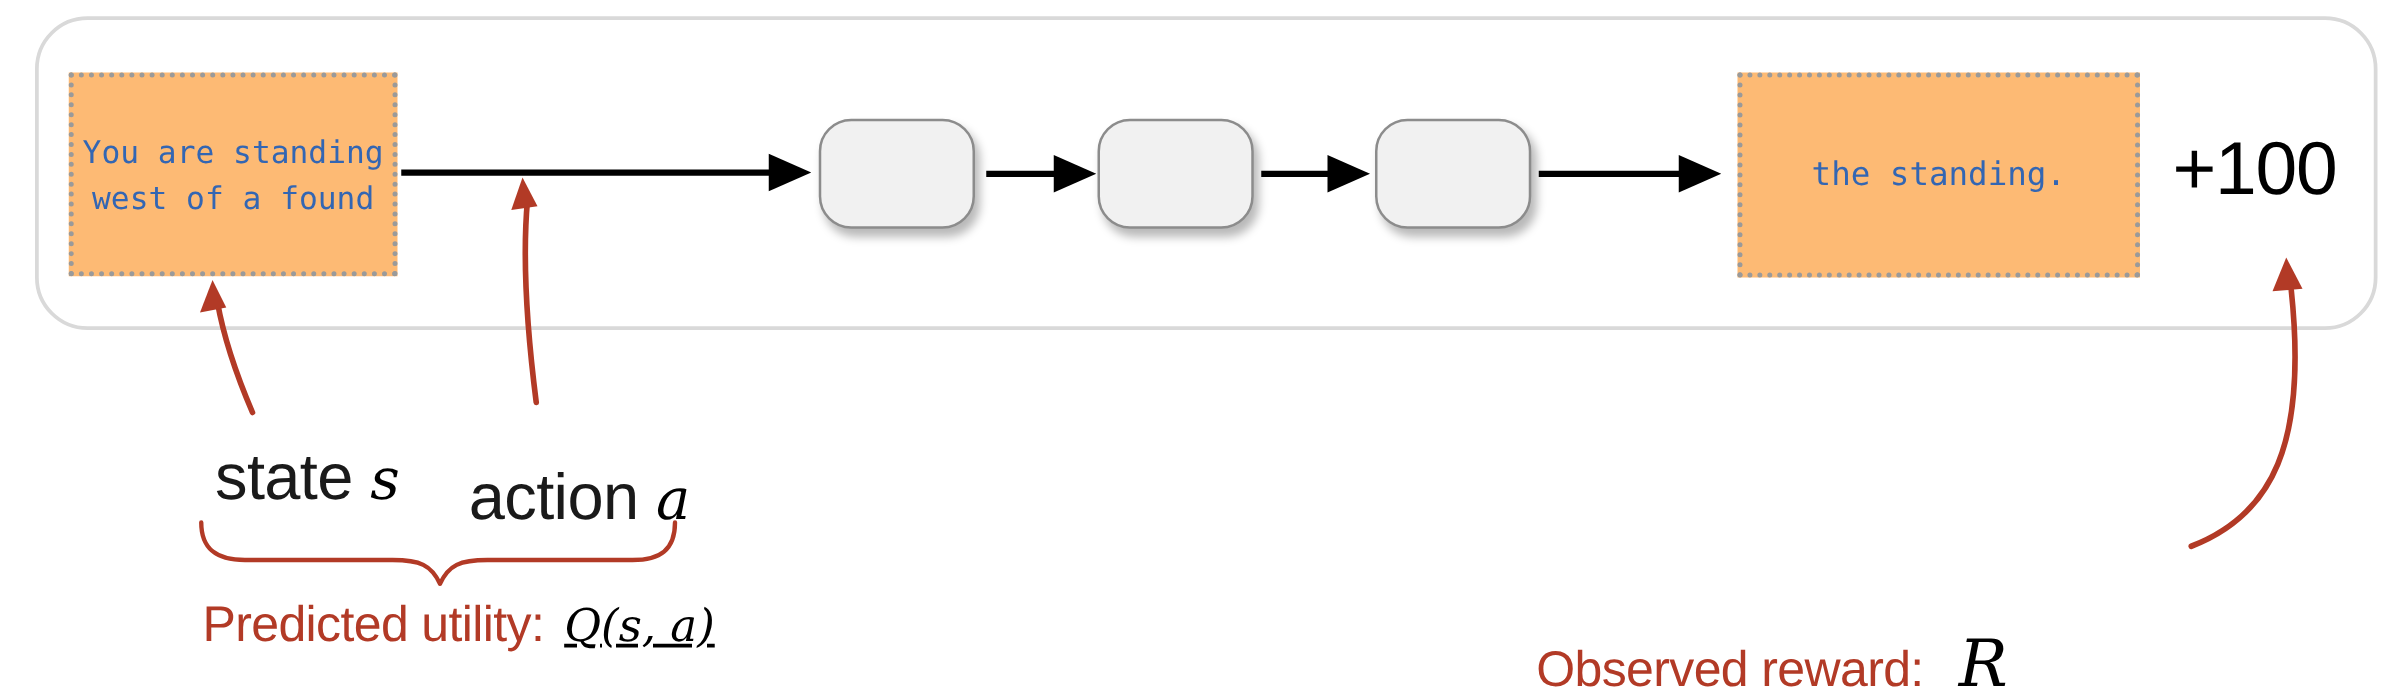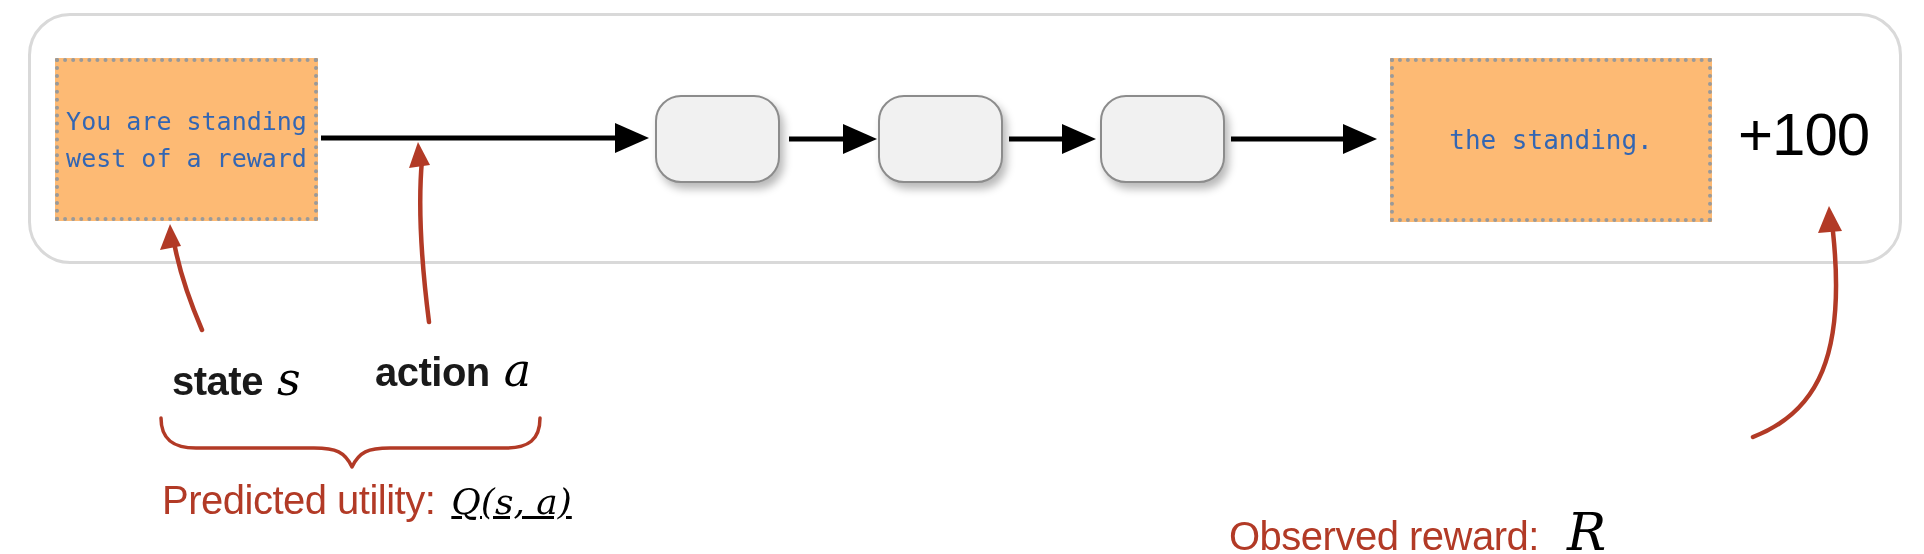--- a/index.html
+++ b/index.html
@@ -41,26 +41,26 @@
 
   
   .reward-value{
     left:1738px;top:100px;font-size:60px;font-weight:normal;letter-spacing:-1px;
     color:var(--ink);font-family:"Liberation Sans",sans-serif;
   }
 
   
   .caption-row{display:flex;align-items:baseline;white-space:nowrap;}
   .plain-word{
-    font-family:"Liberation Sans",sans-serif;font-weight:bold;letter-spacing:-0.5px;
-    color:var(--label-ink);font-size:40px;
+    font-family:"Liberation Sans",sans-serif;font-weight:normal;letter-spacing:-0.5px;
+    color:var(--label-ink);font-size:52px;
   }
   .math{font-family:"DejaVu Serif",serif;font-style:italic;color:var(--ink);}
   .state-label{left:172px;top:352px;}
-  .action-label{left:375px;top:343px;}
+  .action-label{left:375px;top:368px;}
   .state-label .math,.action-label .math{font-size:46px;margin-left:14px;}
   .red-caption{color:var(--annotation-red);font-size:40px;font-weight:normal;letter-spacing:-0.5px;
     font-family:"Liberation Sans",sans-serif;}
   .predicted-caption{left:162px;top:478px;}
   .predicted-caption .math{font-size:36px;margin-left:16px;text-decoration:underline;}
   .observed-caption{left:1229px;top:478px;margin-top:24px;}
   .observed-caption .math{font-size:52px;margin-left:28px;}
 
   
   .overlay{left:0;top:0;width:1924px;height:554px;pointer-events:none;}
@@ -70,21 +70,21 @@
   .red-head{fill:var(--annotation-red);stroke:none;}
   .red-brace{stroke:var(--annotation-red);stroke-width:3.5;fill:none;stroke-linecap:round;stroke-linejoin:round;}
 </style>
 </head>
 <body>
 
 <div class="abs episode-container"></div>
 
 <div class="abs dotted-box start-box">
   <span>You are standing</span>
-  <span>west of a reward</span>
+  <span>west of a found</span>
 </div>
 
 <div class="abs state-node node-1"></div>
 <div class="abs state-node node-2"></div>
 <div class="abs state-node node-3"></div>
 
 <div class="abs dotted-box end-box">
   <span>the standing.</span>
 </div>
 

